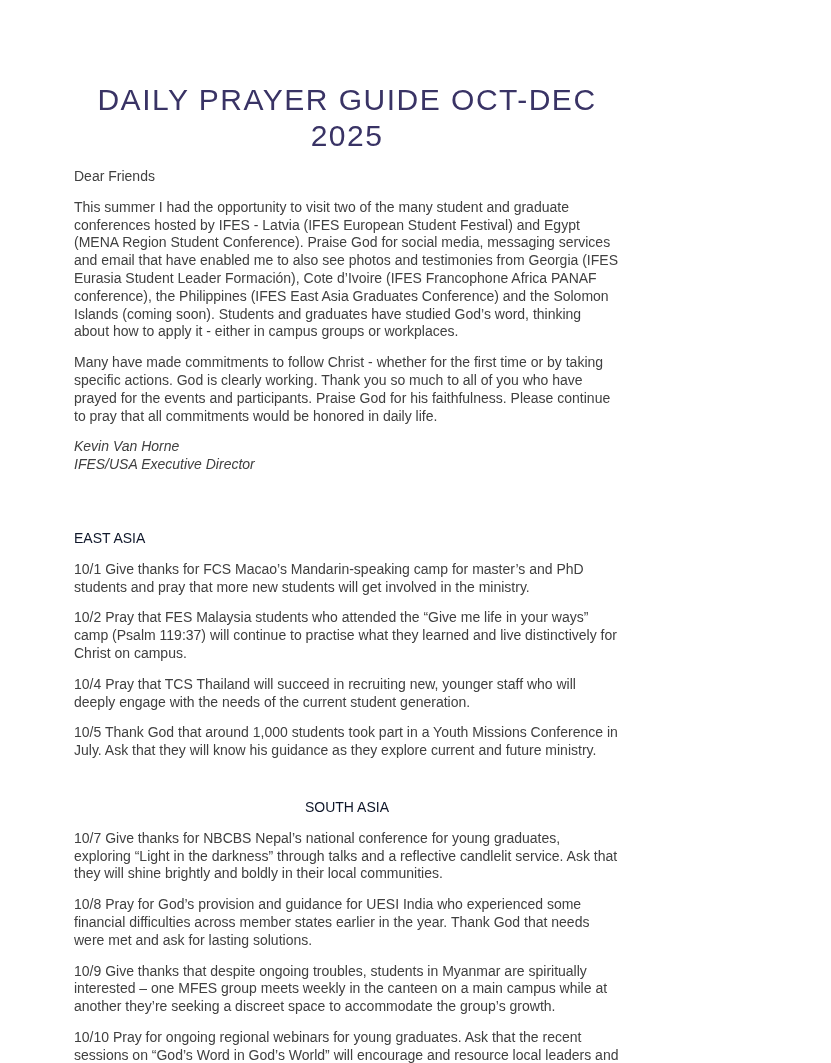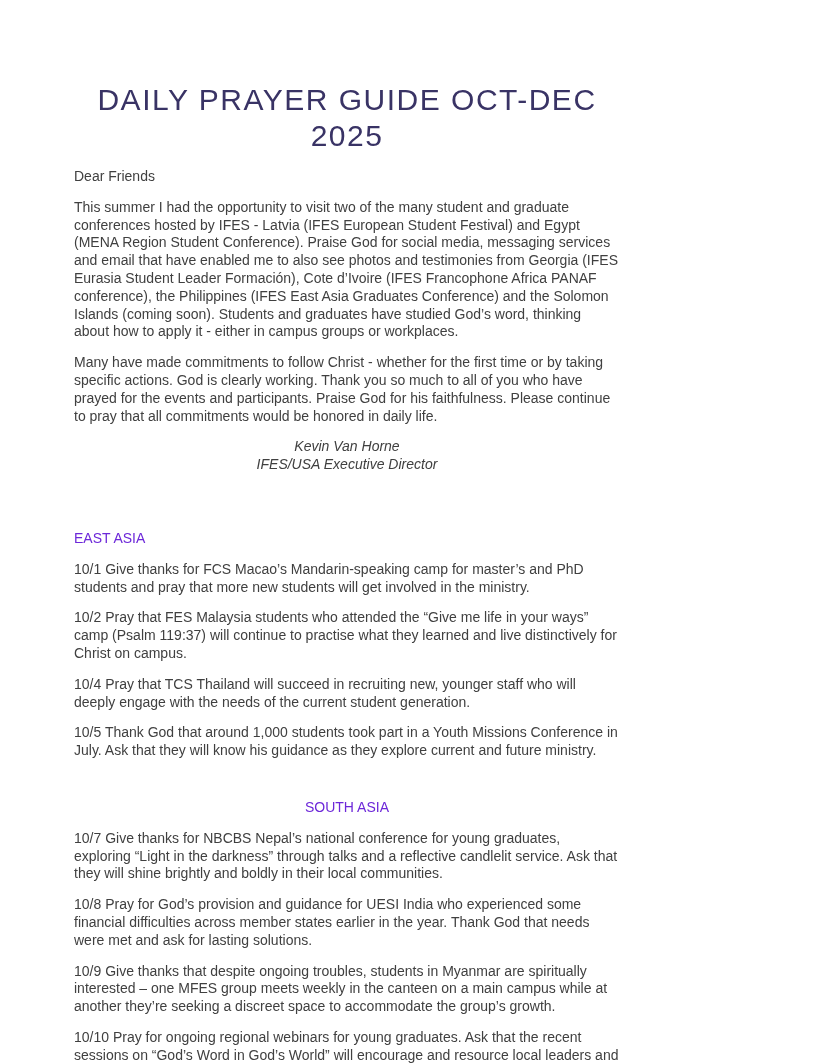--- a/index.html
+++ b/index.html
@@ -35,27 +35,26 @@
   }
   p.salutation {
     margin-bottom: 13px;
   }
   .signature p {
     margin: 0;
     font-style: italic;
   }
   .signature {
     margin-bottom: 13px;
-    text-align: center;
   }
   h2.section-heading {
     font-size: 14px;
     font-weight: normal;
     line-height: 17.8px;
-    color: #6d28d9;
+    color: #0f172a;
     margin: 0 0 13px 0;
   }
   .section-east-asia h2.section-heading {
     margin-top: 56px;
   }
   .section-south-asia h2.section-heading {
     margin-top: 39px;
     text-align: center;
   }
   .entry .entry-date { white-space: nowrap; }

